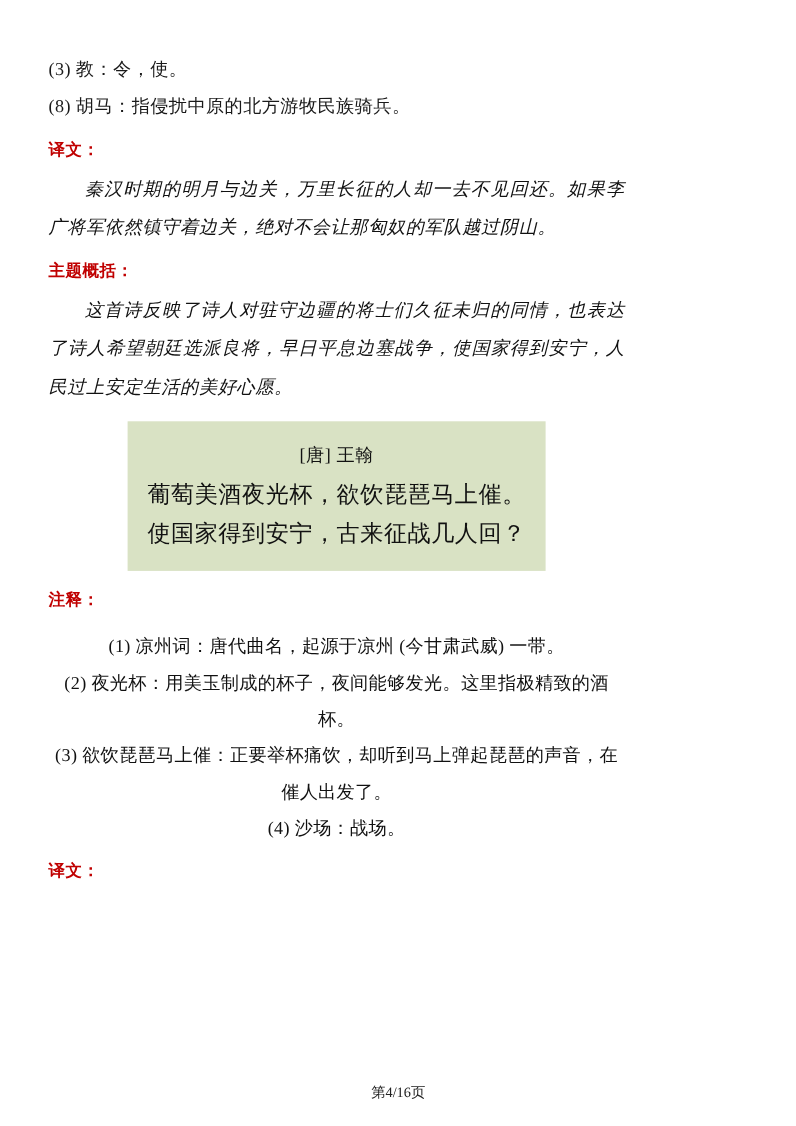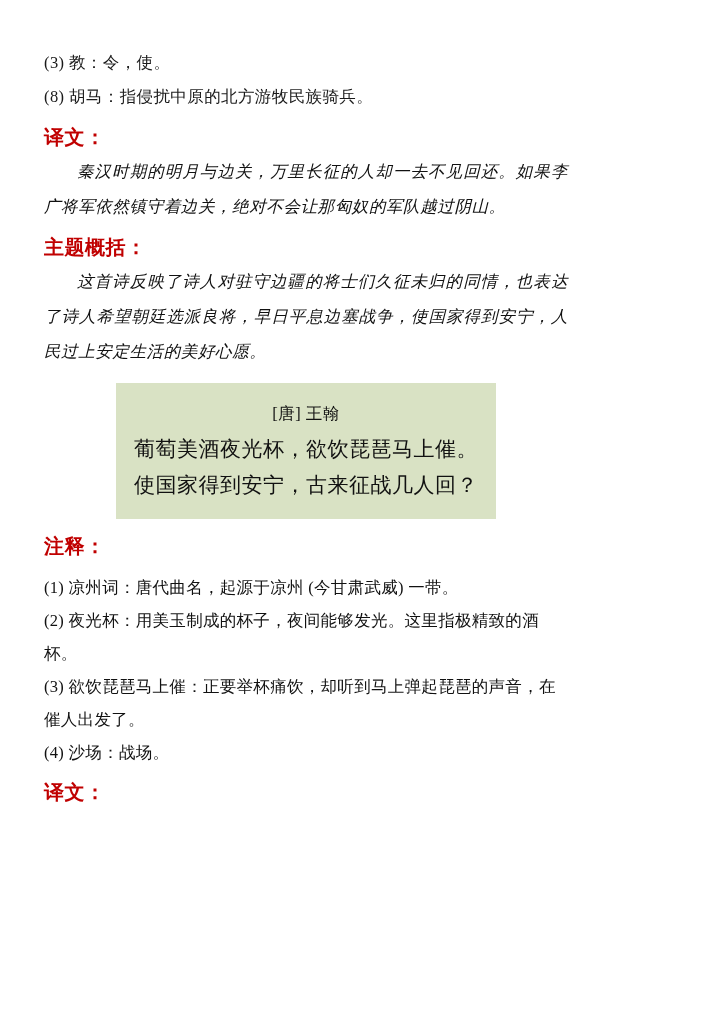--- a/index.html
+++ b/index.html
@@ -29,21 +29,21 @@
     letter-spacing: 0.4px;
   }
   .note-line {
     font-size: 16.5px;
     line-height: 33px;
     letter-spacing: 0.3px;
   }
   .heading {
     color: #c00000;
     font-weight: bold;
-    font-size: 20px;
+    font-size: 15px;
     line-height: 34px;
     margin-top: 6px;
     letter-spacing: 0.5px;
   }
   .para {
     font-size: 16.5px;
     line-height: 35px;
     text-indent: 2em;
     text-align: justify;
     letter-spacing: 0.6px;
@@ -70,20 +70,21 @@
     line-height: 34px;
     letter-spacing: 0.5px;
   }
   .poem-line {
     font-size: 21px;
     line-height: 36px;
     letter-spacing: 0.5px;
   }
   .notes {
     margin-top: 8px;
+    text-align: center;
   }
   .footer {
     position: absolute;
     bottom: 22px;
     left: 0;
     width: 724px;
     text-align: center;
     font-size: 13px;
     color: #222222;
   }
@@ -111,13 +112,14 @@
   <div class="heading">注释：</div>
   <div class="notes">
     <div class="note-line">(1) 凉州词：唐代曲名，起源于凉州 (今甘肃武威) 一带。</div>
     <div class="note-line">(2) 夜光杯：用美玉制成的杯子，夜间能够发光。这里指极精致的酒杯。</div>
     <div class="note-line">(3) 欲饮琵琶马上催：正要举杯痛饮，却听到马上弹起琵琶的声音，在催人出发了。</div>
     <div class="note-line">(4) 沙场：战场。</div>
   </div>
 
   <div class="heading">译文：</div>
 
+  <div class="footer">第4/16页</div>
 </div>
 
 </body></html>

